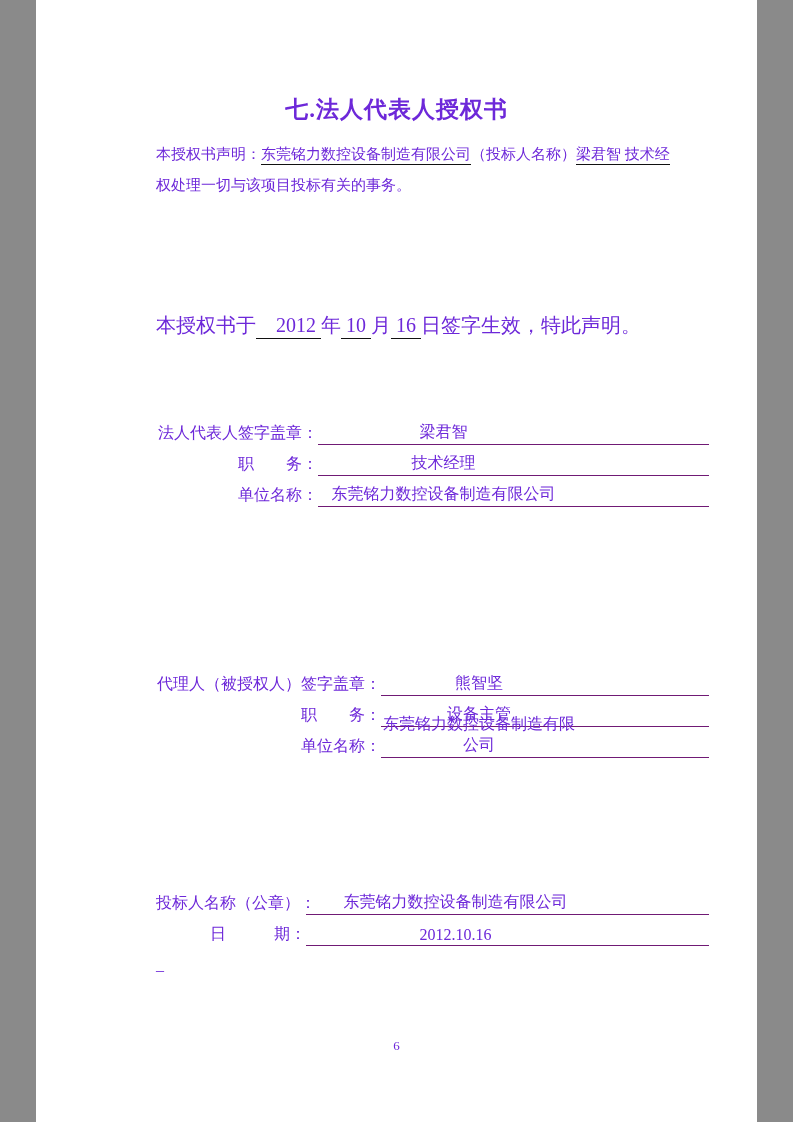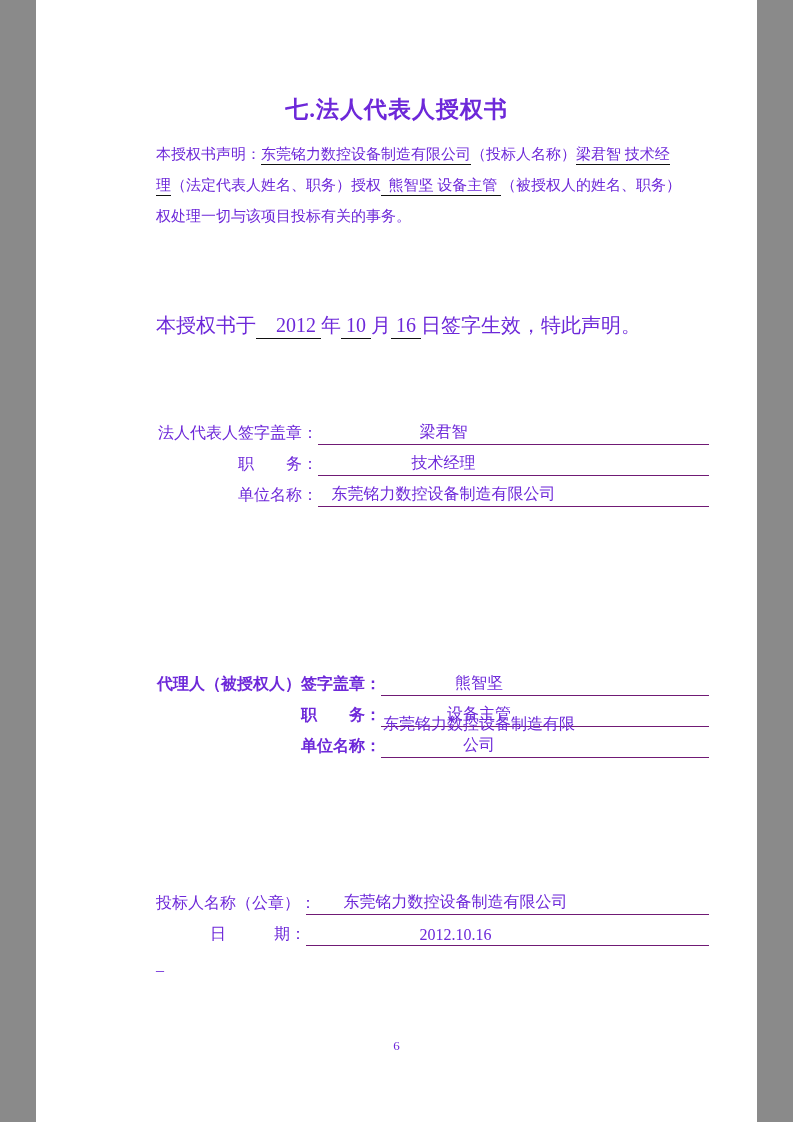--- a/index.html
+++ b/index.html
@@ -45,21 +45,21 @@
   .sig-row .line{
     flex:1 1 auto;
     border-bottom:1px solid #701a75;
     text-align:center;
     padding-bottom:1px;
   }
   .block-legal{top:414px;}
   .block-legal .label{width:162px;}
   .block-legal .line{padding-right:140px;}
   .block-agent{top:665px;}
-  .block-agent .label{width:225px;font-weight:bold;}
+  .block-agent .label{width:225px;}
   .block-agent .line{padding-right:132px;}
   .block-footer{top:884px;}
   .block-footer .label{width:150px;}
   .block-footer .line{padding-right:104px;}
   .stray-mark{
     position:absolute;top:962px;left:120px;
     font-size:16px;line-height:16px;
   }
   .page-number{
     position:absolute;top:1038px;left:0;width:100%;
@@ -68,21 +68,20 @@
 </style>
 </head>
 <body>
 
 <div class="page">
 
   <div class="doc-title">七.法人代表人授权书</div>
 
   <div class="decl">
     <div class="line"><span>本授权书声明：</span><span class="u">东莞铭力数控设备制造有限公司</span><span>（投标人名称）</span><span class="u">梁君智 技术经</span></div>
-    <div class="line"><span class="u">理</span><span>（法定代表人姓名、职务）授权</span><span class="u">  熊智坚 设备主管 </span><span>（被授权人的姓名、职务）</span></div>
     <div class="line"><span>权处理一切与该项目投标有关的事务。</span></div>
   </div>
 
   <div class="date-line"><span>本授权书于</span><span class="u">　2012 </span><span>年</span><span class="u"> 10 </span><span>月</span><span class="u"> 16 </span><span>日签字生效，特此声明。</span></div>
 
   <div class="sig-block block-legal">
     <div class="sig-row">
       <span class="label">法人代表人签字盖章：</span>
       <span class="line">梁君智</span>
     </div>

